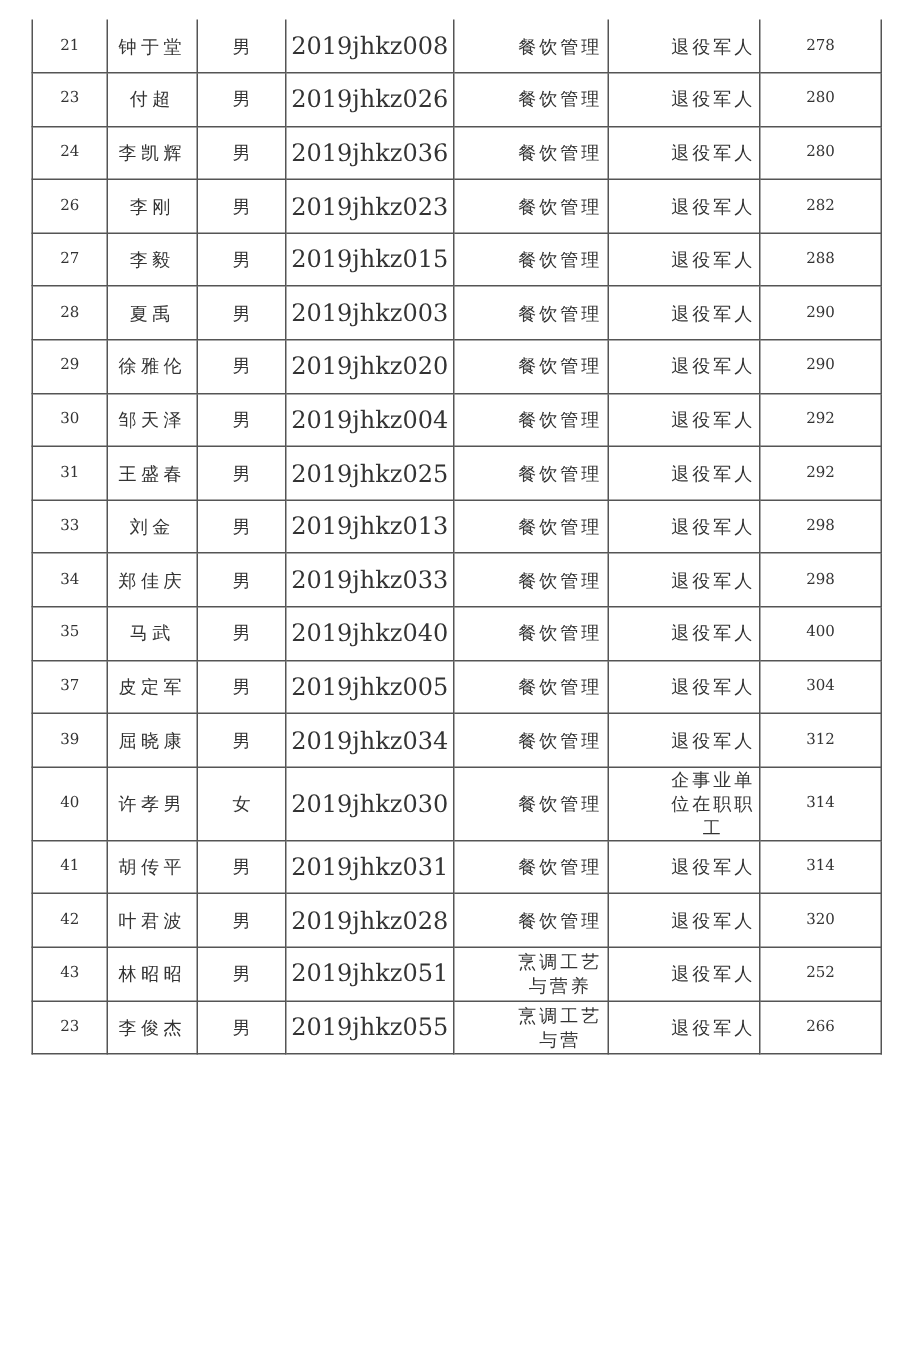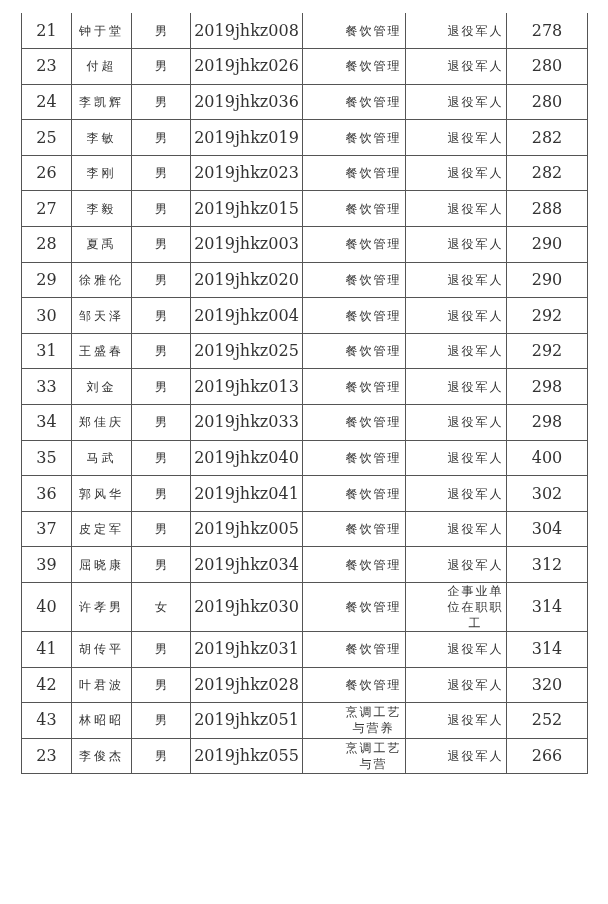--- a/index.html
+++ b/index.html
@@ -36,21 +36,21 @@
       overflow: hidden;
     }
     .doc-table tr:first-child td { border-top: none; }
     .doc-table td.c-name,
     .doc-table td.c-id { border-left-color: #aaaaaa; }
     .doc-table td.c-name { letter-spacing: 3px; }
     .doc-table td.c-major,
     .doc-table td.c-cat { letter-spacing: 2px; padding-left: 41px; }
     .doc-table td.c-id { font-size: 16px; letter-spacing: 0; }
     .doc-table td.c-num,
-    .doc-table td.c-score { font-size: 16px; }
+    .doc-table td.c-score { font-size: 10px; }
     .col-num { width: 50px; }
     .col-name { width: 60px; }
     .col-gender { width: 59px; }
     .col-id { width: 112px; }
     .col-major { width: 103px; }
     .col-cat { width: 101px; }
     .col-score { width: 81px; }
   </style>
 </head>
 <body>
@@ -91,29 +91,20 @@
   <tr>
     <td class="c-num">24</td>
     <td class="c-name">李凯辉</td>
     <td class="c-gender">男</td>
     <td class="c-id">2019jhkz036</td>
     <td class="c-major">餐饮管理</td>
     <td class="c-cat">退役军人</td>
     <td class="c-score">280</td>
   </tr>
 
-  <tr>
-    <td class="c-num">25</td>
-    <td class="c-name">李敏</td>
-    <td class="c-gender">男</td>
-    <td class="c-id">2019jhkz019</td>
-    <td class="c-major">餐饮管理</td>
-    <td class="c-cat">退役军人</td>
-    <td class="c-score">282</td>
-  </tr>
 
   <tr>
     <td class="c-num">26</td>
     <td class="c-name">李刚</td>
     <td class="c-gender">男</td>
     <td class="c-id">2019jhkz023</td>
     <td class="c-major">餐饮管理</td>
     <td class="c-cat">退役军人</td>
     <td class="c-score">282</td>
   </tr>
@@ -192,29 +183,20 @@
   <tr>
     <td class="c-num">35</td>
     <td class="c-name">马武</td>
     <td class="c-gender">男</td>
     <td class="c-id">2019jhkz040</td>
     <td class="c-major">餐饮管理</td>
     <td class="c-cat">退役军人</td>
     <td class="c-score">400</td>
   </tr>
 
-  <tr>
-    <td class="c-num">36</td>
-    <td class="c-name">郭风华</td>
-    <td class="c-gender">男</td>
-    <td class="c-id">2019jhkz041</td>
-    <td class="c-major">餐饮管理</td>
-    <td class="c-cat">退役军人</td>
-    <td class="c-score">302</td>
-  </tr>
 
   <tr>
     <td class="c-num">37</td>
     <td class="c-name">皮定军</td>
     <td class="c-gender">男</td>
     <td class="c-id">2019jhkz005</td>
     <td class="c-major">餐饮管理</td>
     <td class="c-cat">退役军人</td>
     <td class="c-score">304</td>
   </tr>

